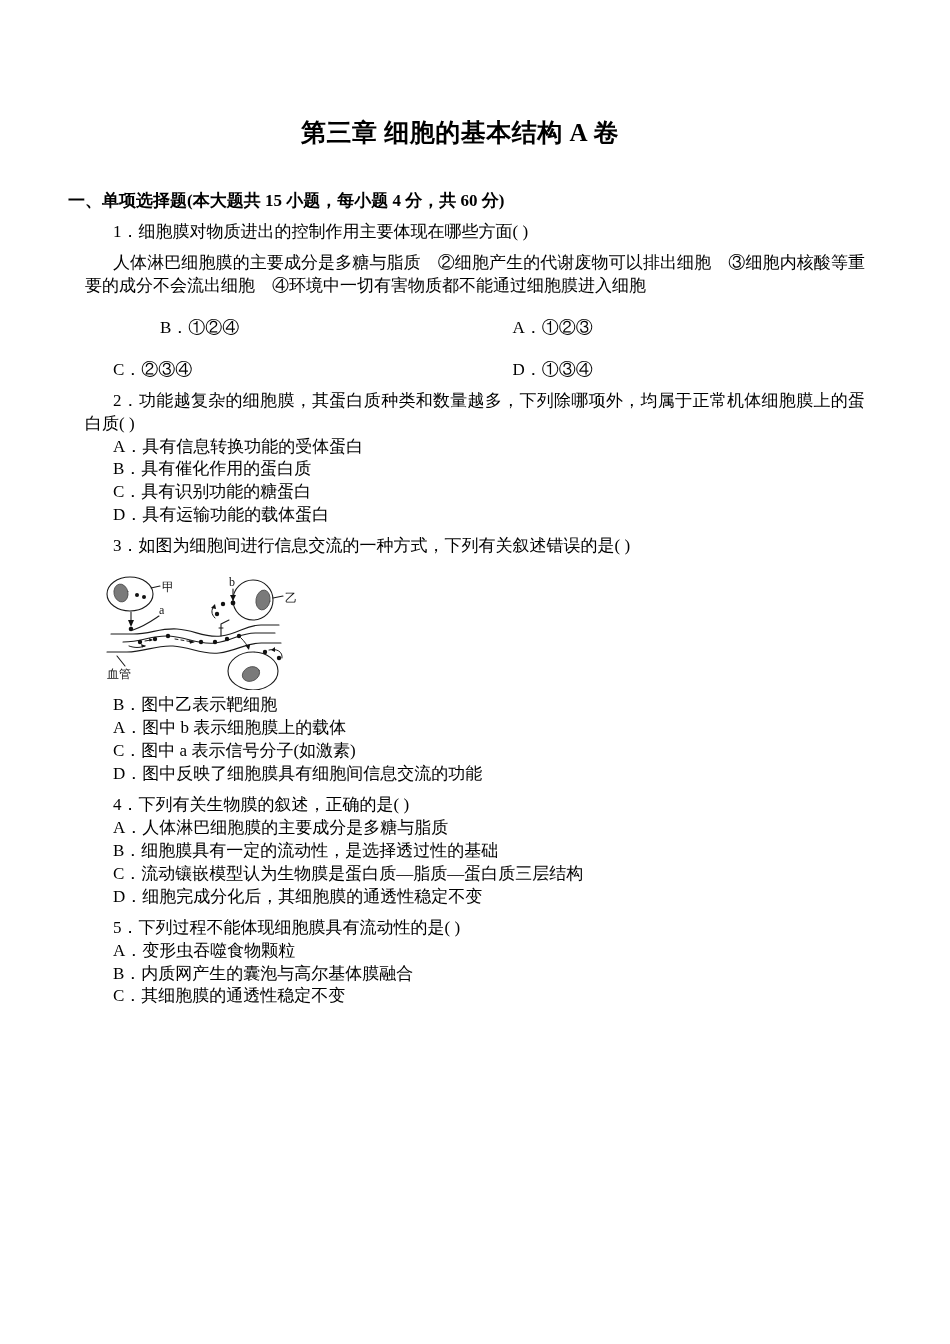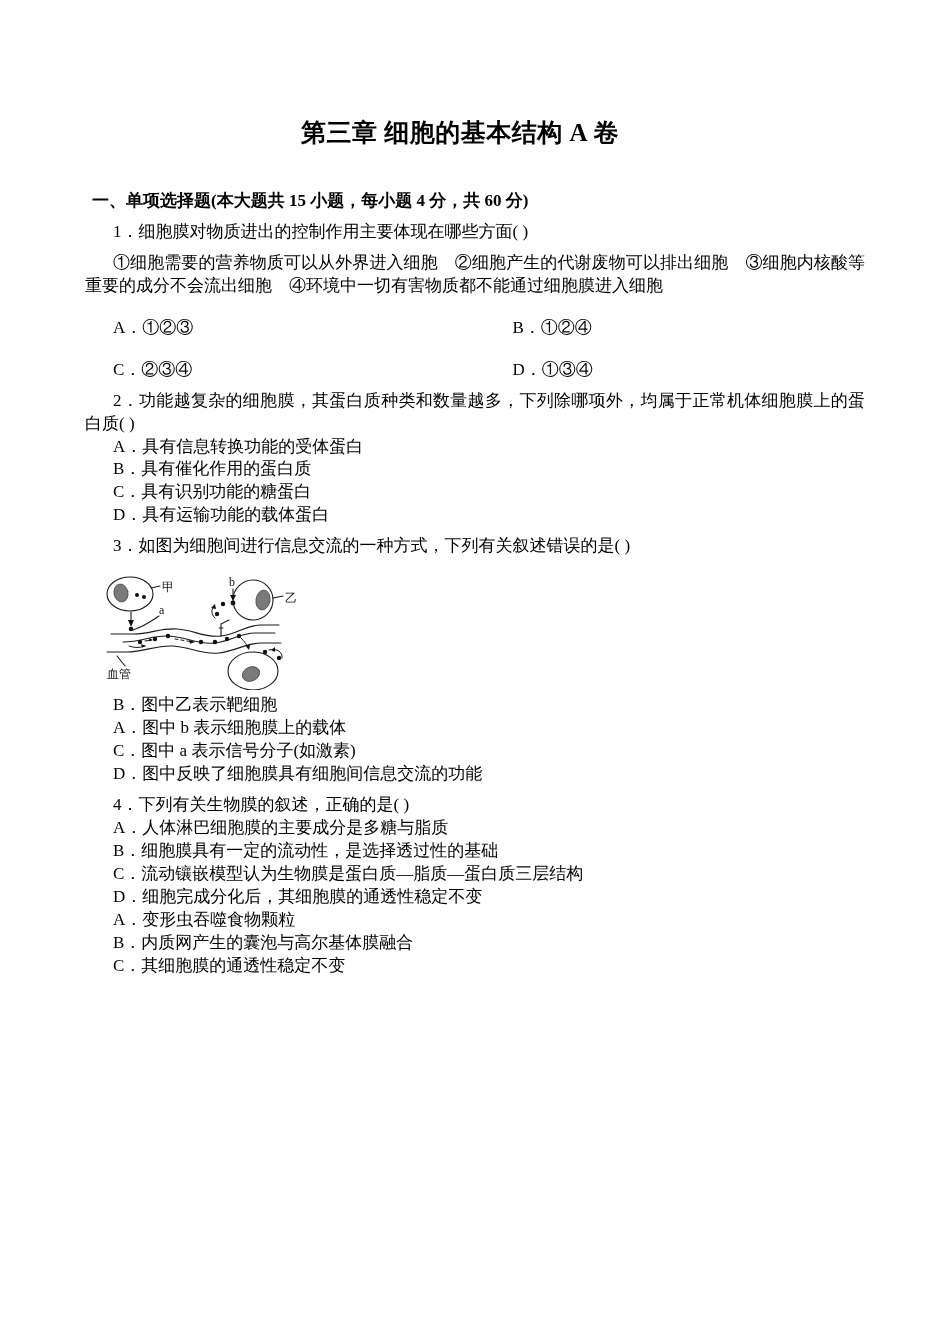--- a/index.html
+++ b/index.html
@@ -28,21 +28,21 @@
     letter-spacing: 0.5px;
     margin: 0;
     padding-top: 118px;
     padding-right: 30px;
     line-height: 1.2;
   }
   .section-head {
     font-size: 17px;
     font-weight: bold;
     margin: 42px 0 0 0;
-    padding-left: 92px;
+    padding-left: 68px;
     line-height: 1.35;
   }
   .qblock {
     padding-left: 85px;
     padding-right: 85px;
   }
   .qline {
     font-size: 17px;
     line-height: 1.35;
     margin-top: 8px;
@@ -85,24 +85,24 @@
 <div class="page">
 
   <h1 class="doc-title">第三章 细胞的基本结构 A 卷</h1>
 
   <div class="section-head">一、单项选择题(本大题共 15 小题，每小题 4 分，共 60 分)</div>
 
   <div class="qblock">
 
     <div>
       <div class="qline stem">1．细胞膜对物质进出的控制作用主要体现在哪些方面(          )</div>
-      <div class="qline sub">①细胞需要的营养物质可以从外界进入细胞　②细胞产生的代谢废物可以排出细胞　③细胞内核酸等重要的成分不会流出细胞　④环境中一切有害物质都不能通过细胞膜进入细胞</div>
+      <div class="qline sub">人体淋巴细胞膜的主要成分是多糖与脂质　②细胞产生的代谢废物可以排出细胞　③细胞内核酸等重要的成分不会流出细胞　④环境中一切有害物质都不能通过细胞膜进入细胞</div>
       <div class="opt-row">
+        <div class="col second">B．①②④</div>
         <div class="col">A．①②③</div>
-        <div class="col second">B．①②④</div>
       </div>
       <div class="opt-row">
         <div class="col">C．②③④</div>
         <div class="col second">D．①③④</div>
       </div>
     </div>
 
     <div>
       <div class="qline stem">2．功能越复杂的细胞膜，其蛋白质种类和数量越多，下列除哪项外，均属于正常机体细胞膜上的蛋白质(          )</div>
       <div class="opt">A．具有信息转换功能的受体蛋白</div>
@@ -194,19 +194,20 @@
 
     <div>
       <div class="qline stem">4．下列有关生物膜的叙述，正确的是(          )</div>
       <div class="opt">A．人体淋巴细胞膜的主要成分是多糖与脂质</div>
       <div class="opt">B．细胞膜具有一定的流动性，是选择透过性的基础</div>
       <div class="opt">C．流动镶嵌模型认为生物膜是蛋白质—脂质—蛋白质三层结构</div>
       <div class="opt">D．细胞完成分化后，其细胞膜的通透性稳定不变</div>
     </div>
 
     <div>
+      <div class="qline stem">5．下列过程不能体现细胞膜具有流动性的是(          )</div>
       <div class="opt">A．变形虫吞噬食物颗粒</div>
       <div class="opt">B．内质网产生的囊泡与高尔基体膜融合</div>
       <div class="opt">C．其细胞膜的通透性稳定不变</div>
     </div>
 
   </div>
 </div>
 
 </body></html>

